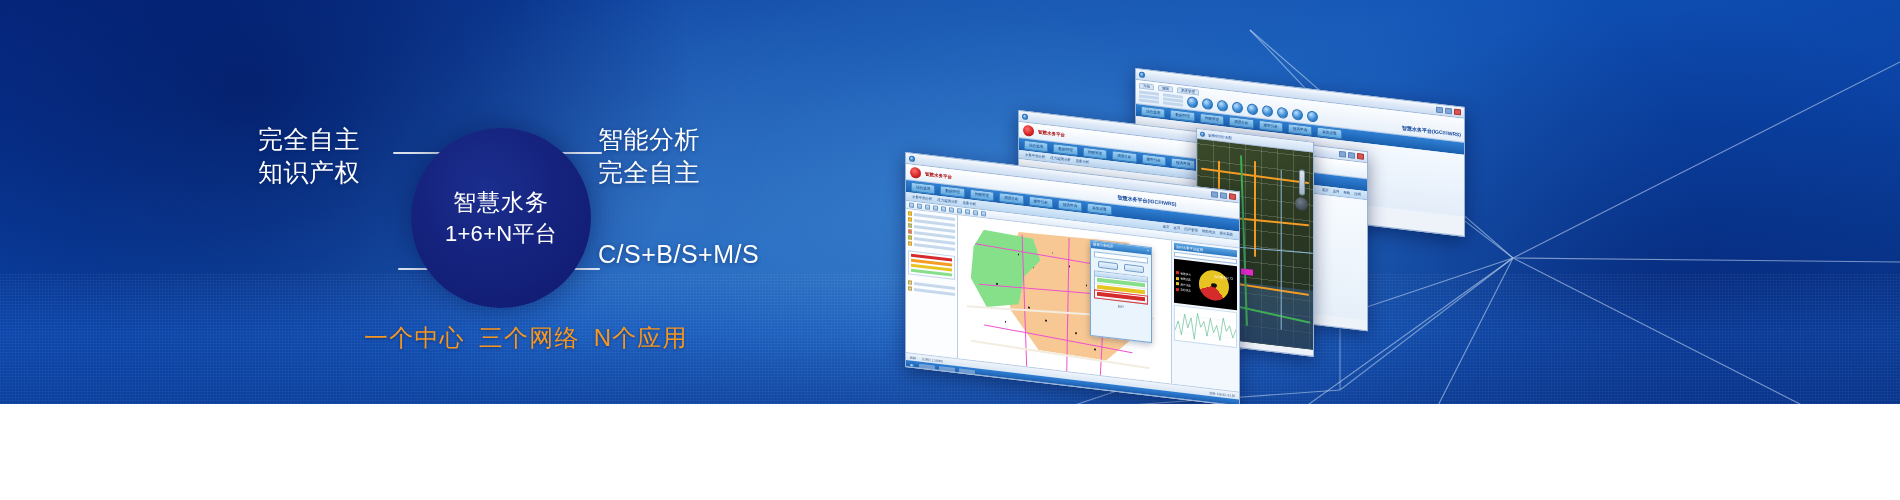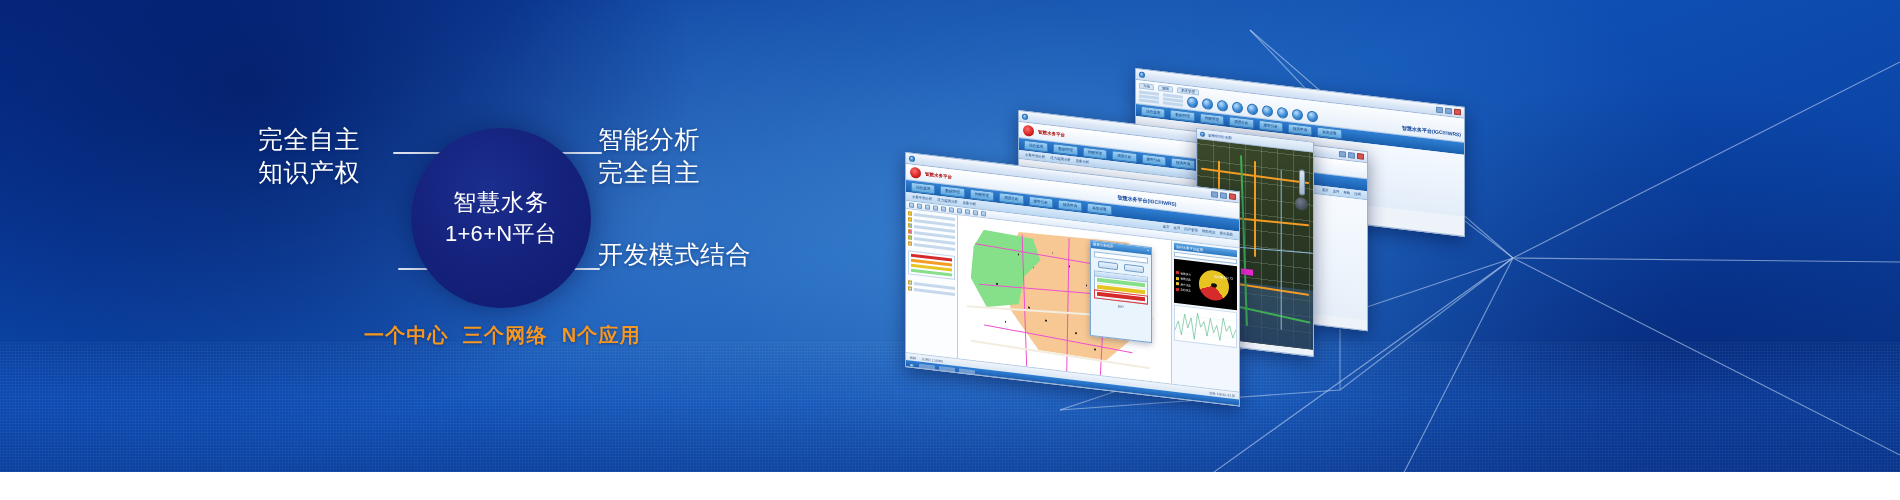--- a/index.html
+++ b/index.html
@@ -4,21 +4,21 @@
 <title>IGC IWRS Banner</title>
 <style>
   * { box-sizing: border-box; margin: 0; padding: 0; }
   html, body {
     width: 1900px; height: 500px;
     overflow: hidden;
     font-family: "Liberation Sans", "DejaVu Sans", sans-serif;
   }
   #banner {
     position: relative;
-    width: 1900px; height: 472px;
+    width: 1900px; height: 404px;
     overflow: hidden;
     background:
       radial-gradient(ellipse 900px 620px at 1060px 250px, rgba(90,165,225,0.55) 0%, rgba(60,135,205,0.30) 38%, rgba(20,70,165,0.0) 72%),
       radial-gradient(ellipse 700px 400px at 640px 210px, rgba(120,185,235,0.28) 0%, rgba(60,130,200,0.10) 55%, rgba(10,60,160,0) 80%),
       linear-gradient(160deg, #062a86 0%, #0a3fa0 22%, #0f50b4 48%, #0b44a6 72%, #08307f 100%);
   }
   
   #floor {
     position: absolute; left: 0; right: 0; bottom: 0; height: 130px;
     background:
@@ -86,23 +86,23 @@
     font-size: 27px; letter-spacing: .5px; line-height: 1;
     display: flex; align-items: flex-start; margin-bottom: 9px;
   }
   #core-en .reg { font-size: 13px; position: relative; top: 1px; margin: 0 9px 0 1px; }
   #core-sub { font-size: 22px; letter-spacing: .3px; line-height: 1; }
 
   
   #tagline {
     position: absolute; left: 364px; top: 322px;
     color: #f7971e;
-    font-size: 20px;
+    font-size: 24px;
     letter-spacing: 1.2px;
-    font-weight: bold;
+    font-weight: normal;
     white-space: nowrap;
     text-shadow: 0 1px 3px rgba(10,30,90,.5);
   }
   #tagline span { margin-right: 14px; }
   #tagline span:last-child { margin-right: 0; }
 
   
   .winwrap { position: absolute; transform-origin: left top; }
 
   .win {
@@ -338,21 +338,21 @@
   <div class="feature right-align" id="feat-tl">
     <span>完全自主</span>
     <span class="l2">知识产权</span>
   </div>
 
   <div class="feature left-align" id="feat-tr">
     <span>智能分析</span>
     <span class="l2">完全自主</span>
   </div>
   <div class="feature left-align" id="feat-br">
-    <span class="l2">开发模式结合</span>
+    <span>C/S+B/S+M/S</span>
   </div>
 
   <div class="connector" id="conn-tl"></div>
   <div class="connector" id="conn-bl"></div>
   <div class="connector" id="conn-tr"></div>
   <div class="connector" id="conn-br"></div>
 
   <div id="core">
     <div id="core-cn">智慧水务</div>
     <div id="core-sub">1+6+N平台</div>

